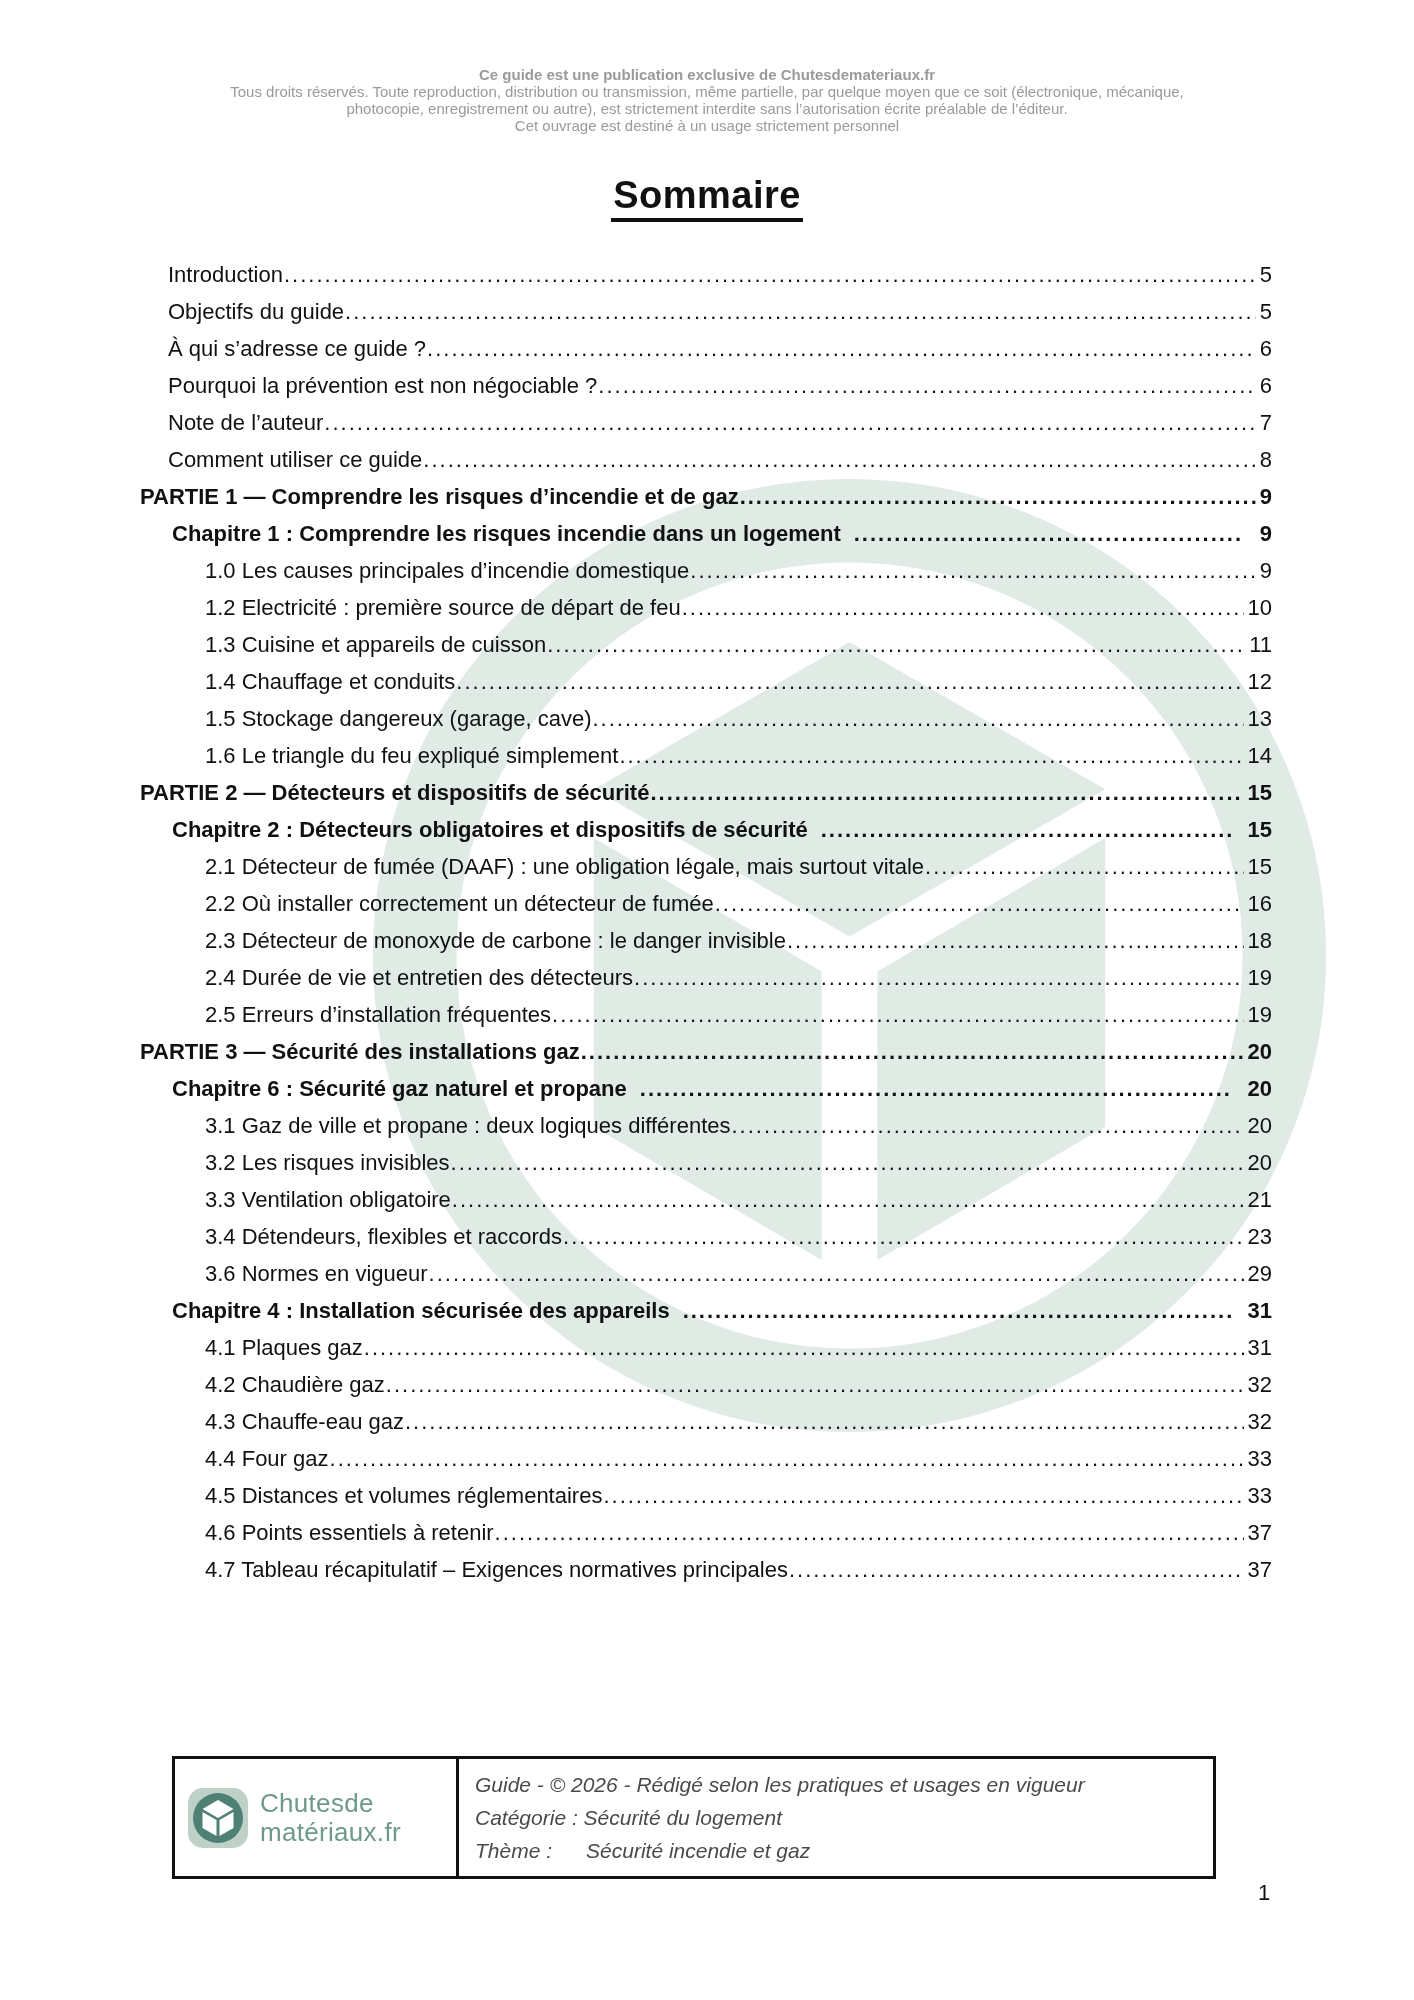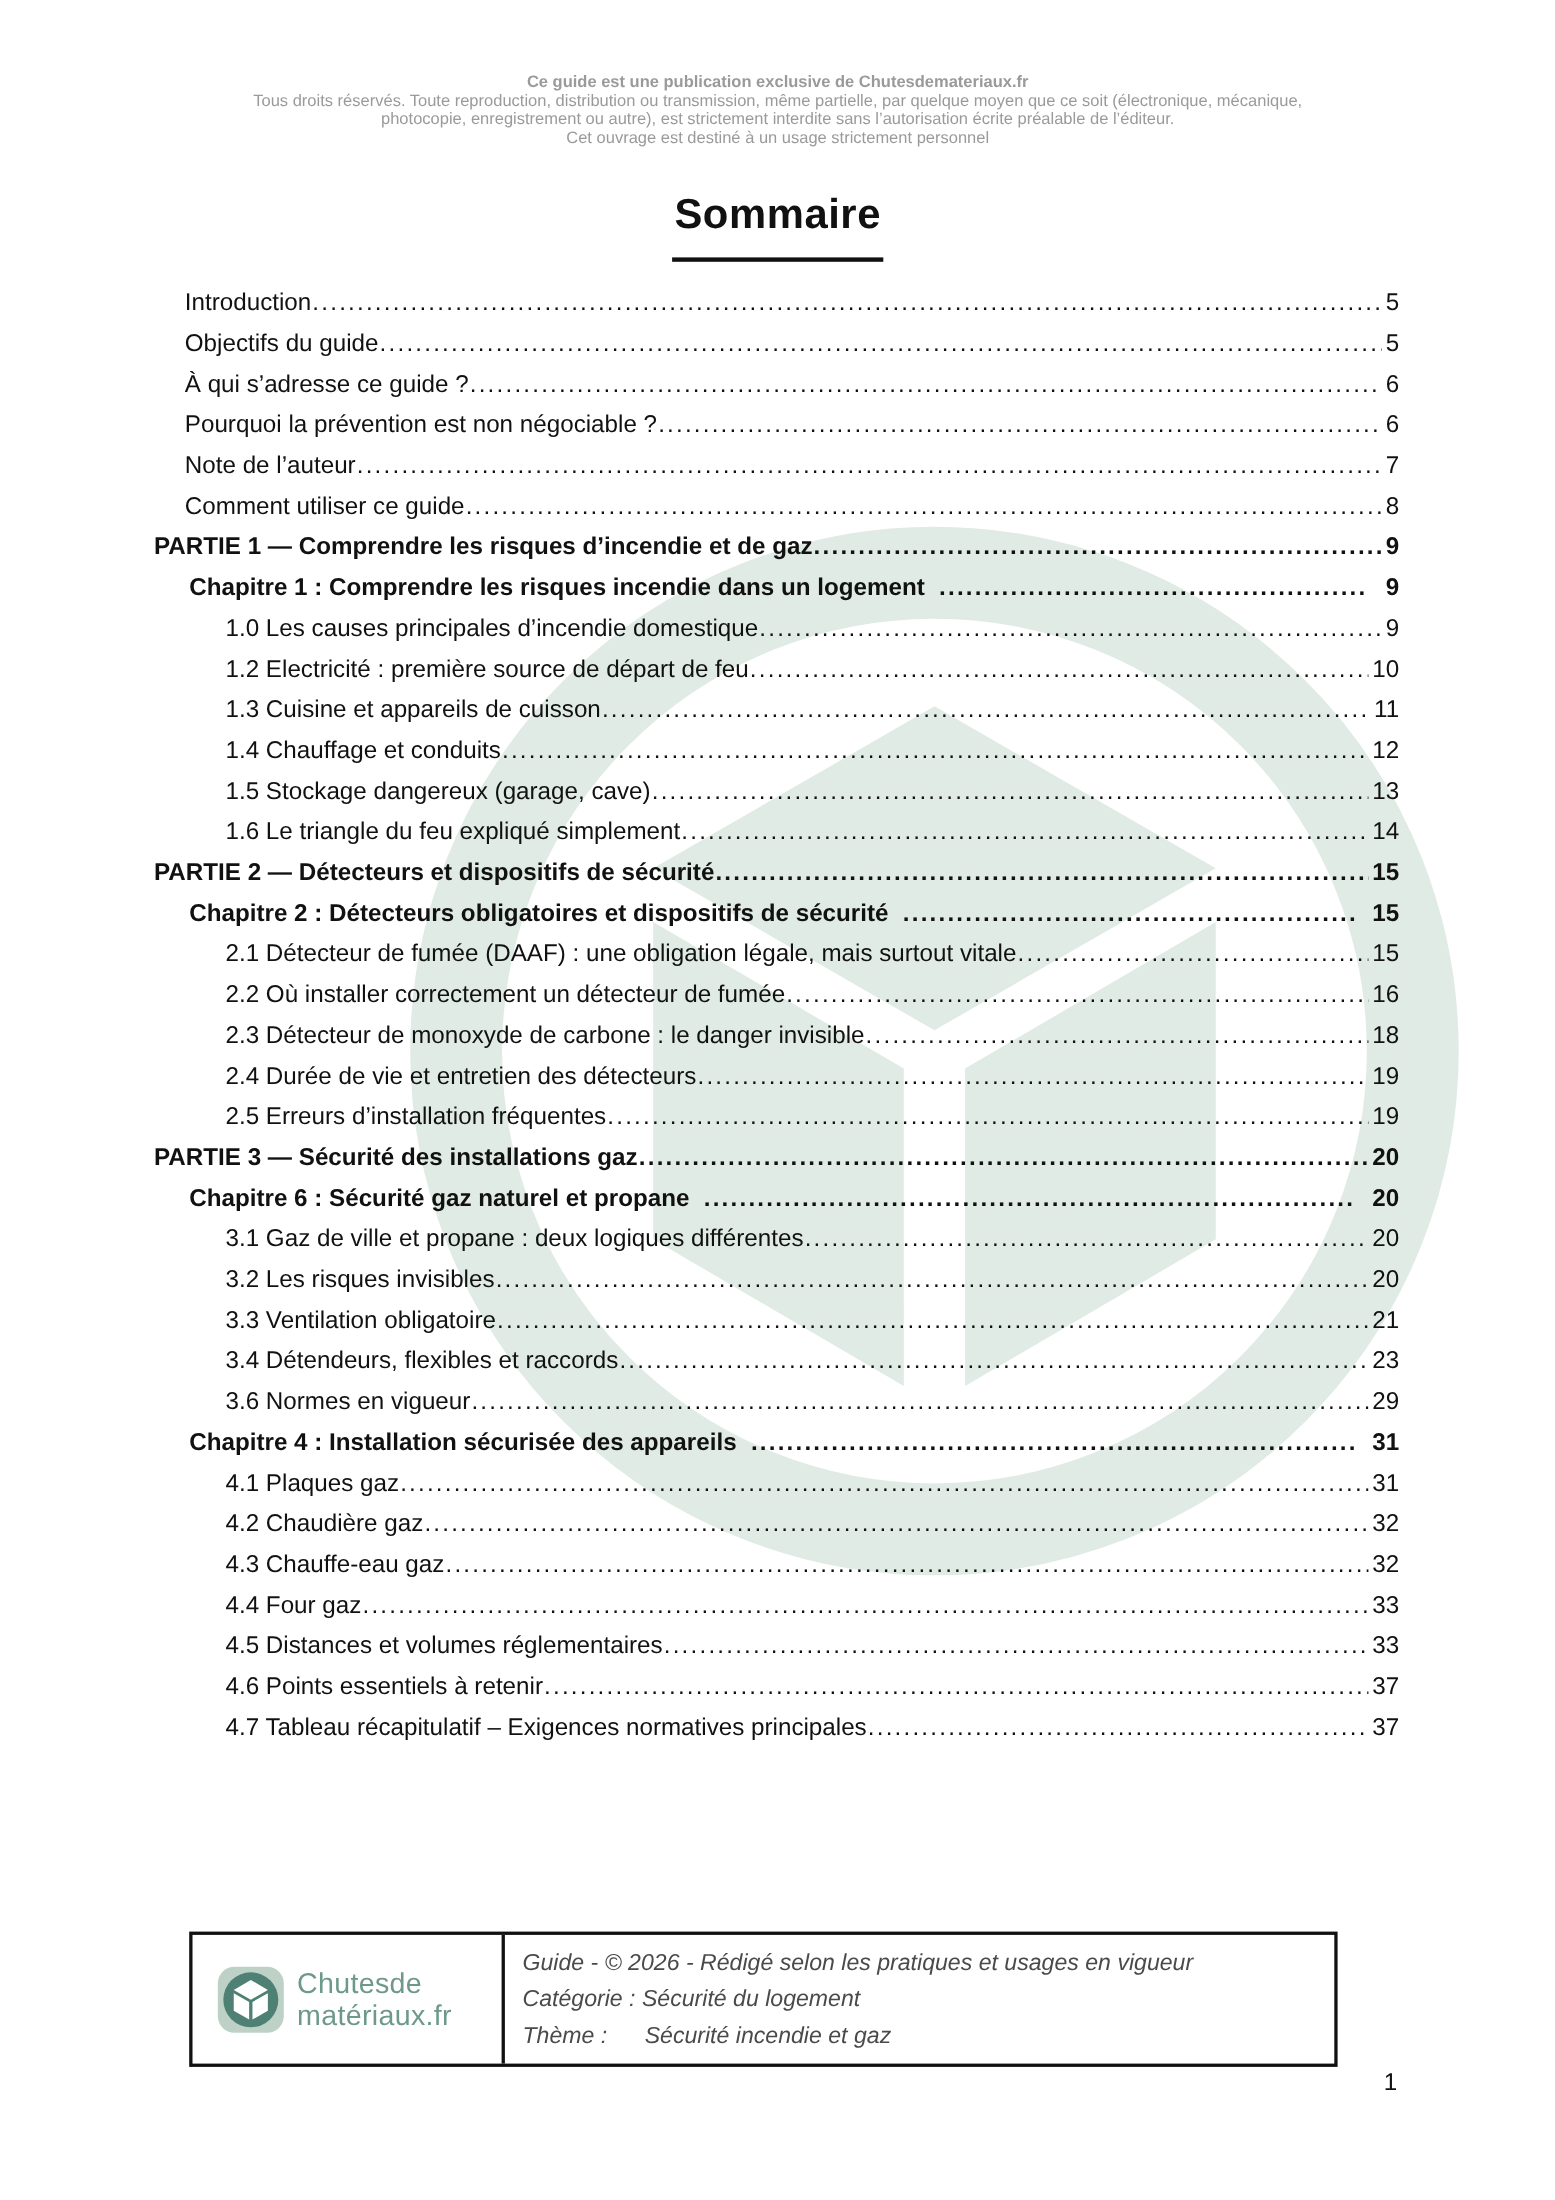--- a/index.html
+++ b/index.html
@@ -36,21 +36,21 @@
   .header .hl1{font-weight:bold;}
   
   .title-wrap{
     position:absolute;left:141px;top:174px;width:1132px;
     text-align:center;z-index:1;
   }
   .doc-title{
     display:inline-block;
     font-size:38px;font-weight:bold;color:var(--ink);
     border-bottom:4px solid var(--ink);
-    padding:0 2px 17px 2px;
+    padding:0 2px 1px 2px;
     letter-spacing:0.5px;
   }
   
   .toc{
     position:absolute;left:140px;top:256px;width:1132px;
     z-index:1;color:var(--ink);
   }
   .toc-row{
     display:flex;align-items:baseline;
     height:37px;font-size:22px;line-height:37px;
@@ -76,21 +76,21 @@
   .footer-box{
     position:absolute;left:172px;top:1756px;
     width:1044px;height:123px;
     border:3px solid var(--ink);
     display:flex;z-index:1;background:transparent;
   }
   .footer-logo-cell{
     width:284px;flex:0 0 auto;
     border-right:3px solid var(--ink);
     display:flex;align-items:center;
-    padding-left:22px;gap:11px;
+    padding-left:12px;gap:11px;
   }
   .logo-icon{width:62px;height:66px;flex:0 0 auto;}
   .logo-text{
     color:var(--logo-text);
     font-size:26px;line-height:29px;
     letter-spacing:0.3px;
   }
   .footer-info-cell{
     flex:1 1 auto;
     display:flex;flex-direction:column;justify-content:center;

